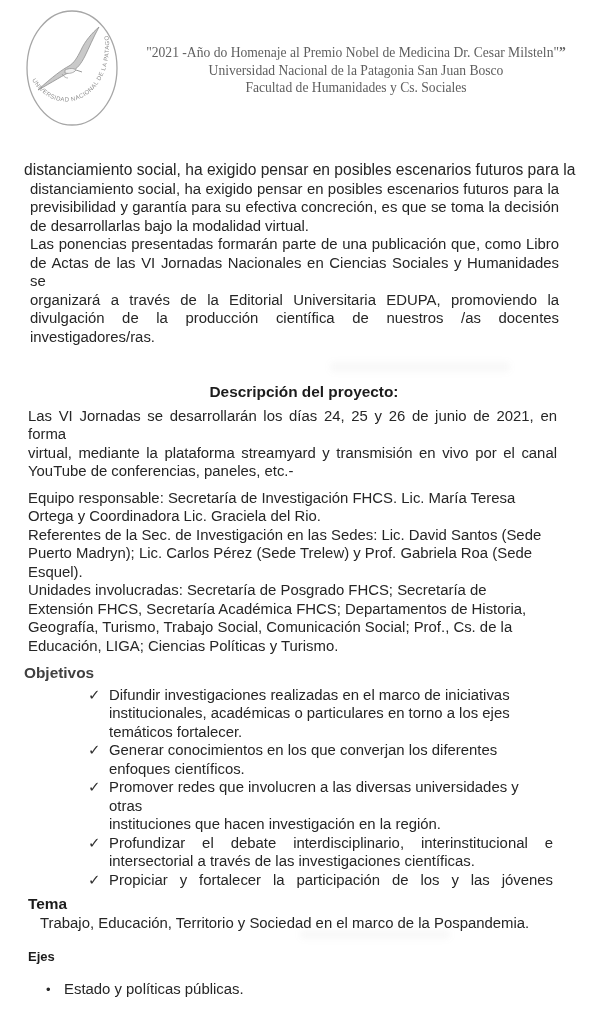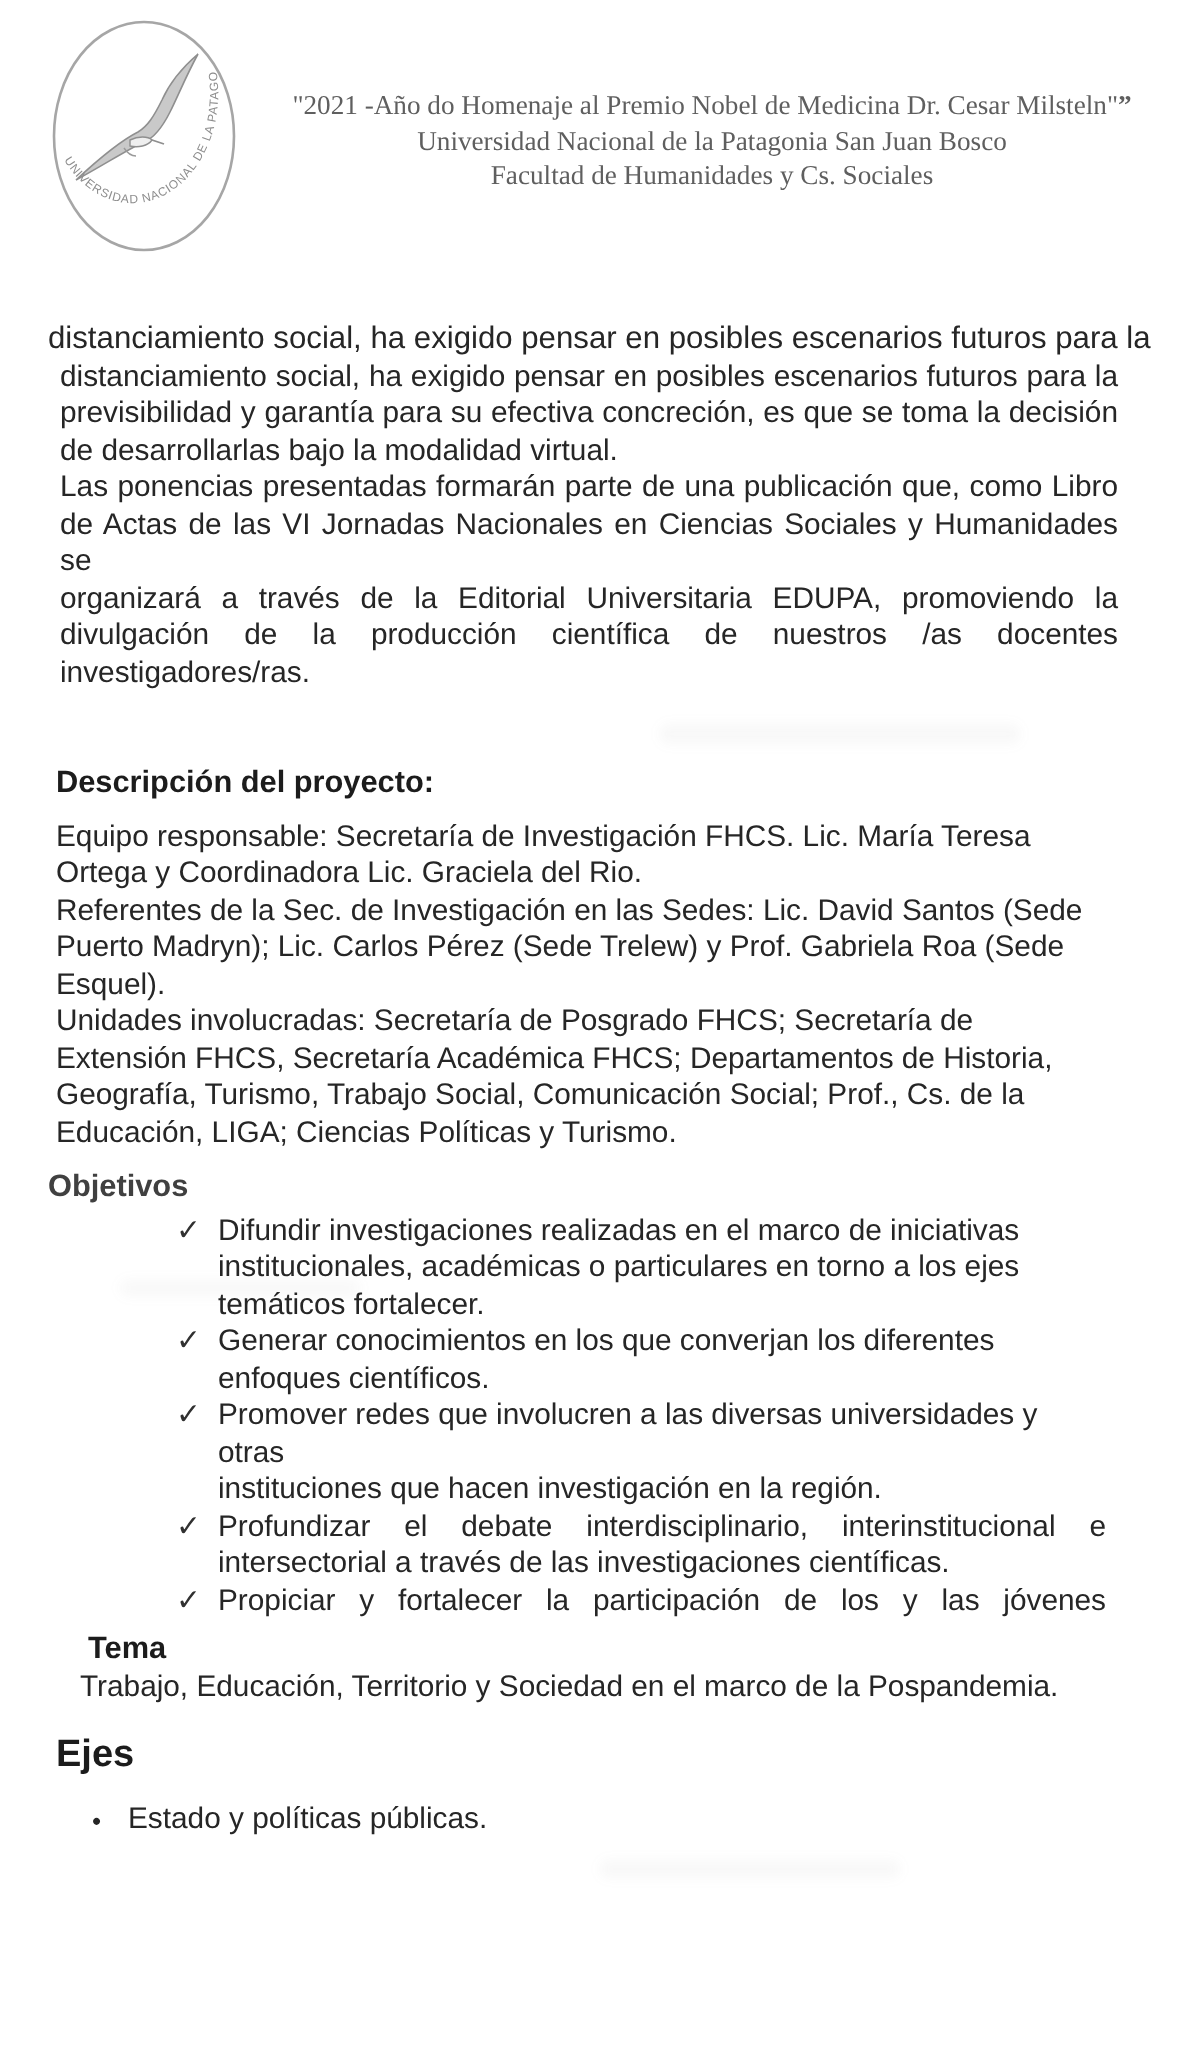--- a/index.html
+++ b/index.html
@@ -29,30 +29,30 @@
 
   
   .content {
     position: absolute; top: 161px; left: 24px; width: 556px;
     font-size: 14.9px; line-height: 18.5px; color: #262626;
   }
   .dupline { font-size: 15.6px; white-space: nowrap; }
   .para { margin-left: 6px; width: 529px; }
   .para3, .blockgroup, .h-indent { margin-left: 4px; }
   .para3 { width: 529px; margin-top: 5px; }
-  .h-desc { margin-top: 37px; font-weight: bold; font-size: 15.4px; color: #1c1c1c; }
+  .h-desc { margin-top: 37px; font-weight: bold; font-size: 15.4px; color: #1c1c1c; text-align: center; }
   .blockgroup { margin-top: 8px; width: 529px; }
   .h-obj { margin-top: 9px; font-weight: bold; font-size: 15.4px; color: #404040; }
   .obj-list { margin-top: 3px; }
   .obj-item { display: flex; margin-left: 64px; }
   .obj-marker { width: 21px; flex: 0 0 21px; color: #303030; }
   .obj-text { width: 444px; }
-  .h-tema { margin-top: 6px; margin-left: 20px; font-weight: bold; font-size: 15.4px; color: #1c1c1c; }
+  .h-tema { margin-top: 6px; margin-left: 4px; font-weight: bold; font-size: 15.4px; color: #1c1c1c; }
   .tema-text { margin-left: 16px; width: 545px; }
-  .h-ejes { margin-top: 16px; margin-left: 4px; font-weight: bold; font-size: 19px; color: #1c1c1c; }
+  .h-ejes { margin-top: 16px; margin-left: 4px; font-weight: bold; font-size: 13px; color: #1c1c1c; }
   .ejes-list { margin-top: 13px; }
   .eje-item { display: flex; margin-left: 22px; margin-bottom: 22px; }
   .eje-marker { width: 18px; flex: 0 0 18px; font-size: 13px; padding-top: 1px; }
 
   .ln { min-height: 18.5px; }
   .jl { text-align: justify; text-align-last: justify; }
 </style>
 </head>
 <body>
 
@@ -100,20 +100,25 @@
     <div class="para">
         <div class="ln jl">Las ponencias presentadas formarán parte de una publicación que, como Libro</div>
         <div class="ln jl">de Actas de las VI Jornadas Nacionales en Ciencias Sociales y Humanidades se</div>
         <div class="ln jl">organizará a través de la Editorial Universitaria EDUPA, promoviendo la</div>
         <div class="ln jl">divulgación de la producción científica de nuestros /as docentes</div>
         <div class="ln">investigadores/ras.</div>
       </div>
 
     <div class="h-desc h-indent">Descripción del proyecto:</div>
 
+    <div class="para para3">
+        <div class="ln jl">Las VI Jornadas se desarrollarán los días 24, 25 y 26 de junio de 2021, en forma</div>
+        <div class="ln jl">virtual, mediante la plataforma streamyard y transmisión en vivo por el canal</div>
+        <div class="ln">YouTube de conferencias, paneles, etc.-</div>
+      </div>
 
     <div class="blockgroup">
       <div>
           <div class="ln">Equipo responsable: Secretaría de Investigación FHCS. Lic. María Teresa</div>
           <div class="ln">Ortega y Coordinadora Lic. Graciela del Rio.</div>
         </div>
       <div>
           <div class="ln">Referentes de la Sec. de Investigación en las Sedes: Lic. David Santos (Sede</div>
           <div class="ln">Puerto Madryn); Lic. Carlos Pérez (Sede Trelew) y Prof. Gabriela Roa (Sede</div>
           <div class="ln">Esquel).</div>

